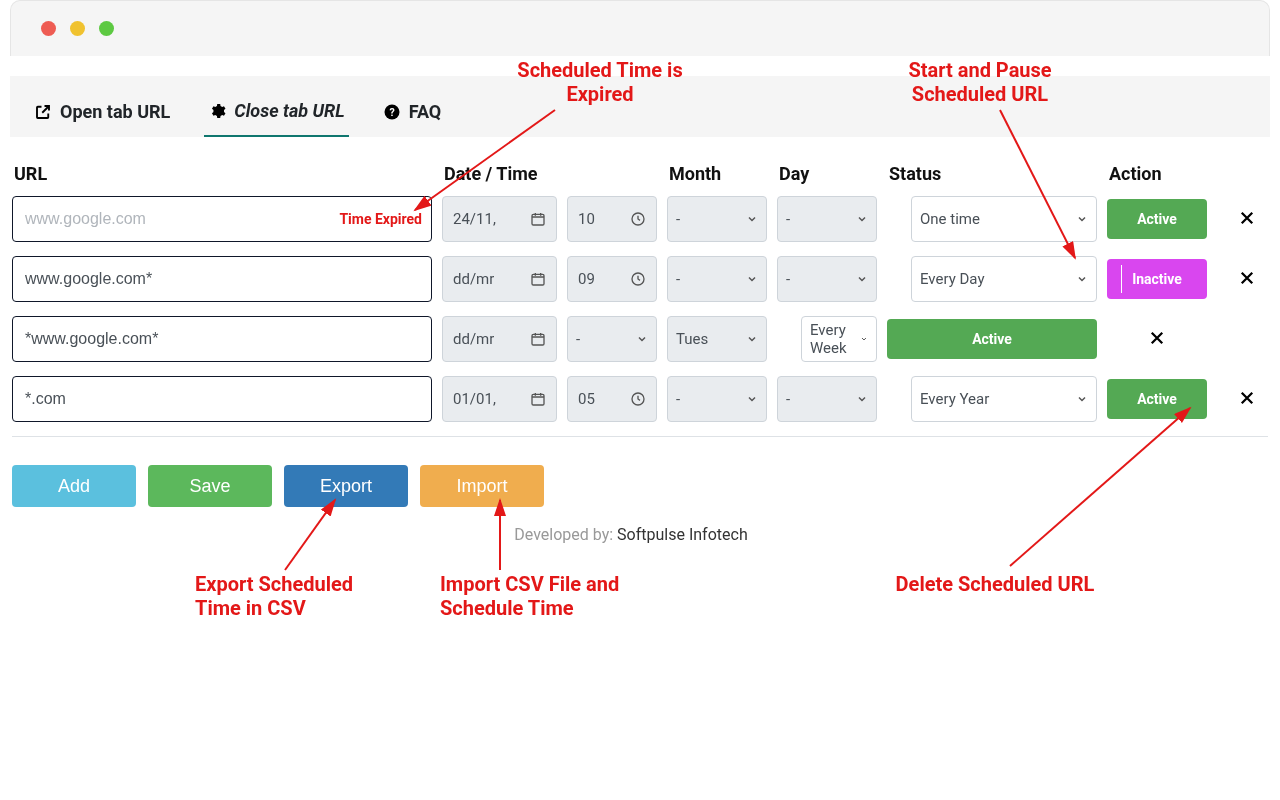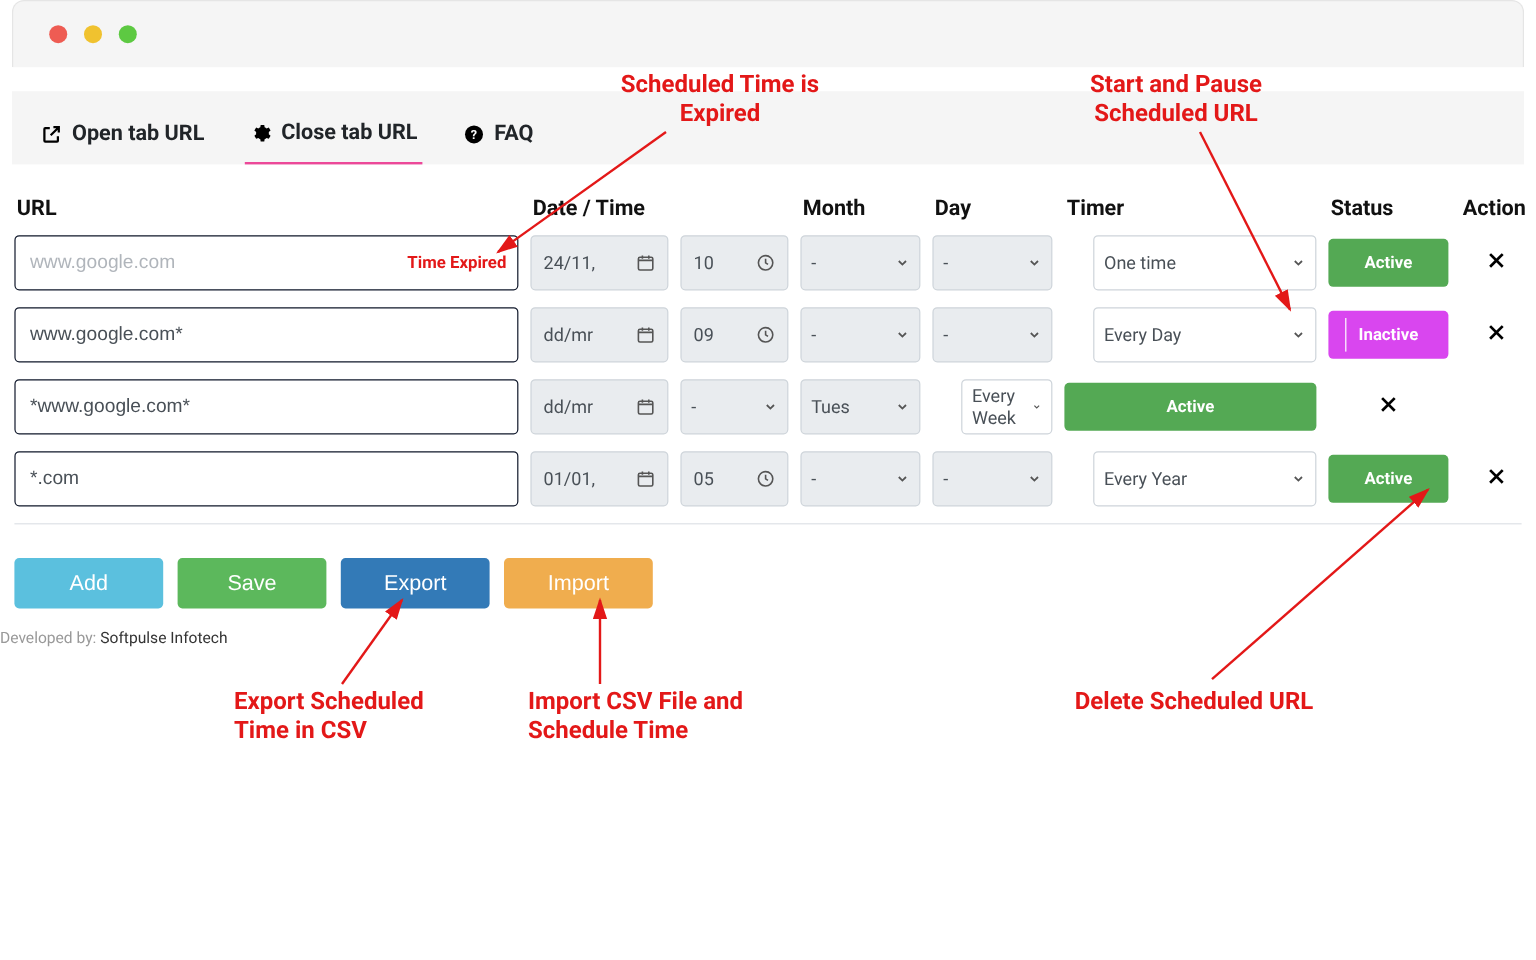--- a/index.html
+++ b/index.html
@@ -8,21 +8,21 @@
   
   .titlebar { background: #f5f5f5; border-radius: 10px 10px 0 0; height: 56px; padding: 20px 30px 0 30px; margin: 0 10px; border: 1px solid #e5e5e5; border-bottom: none; }
   .dot { display: inline-block; width: 15px; height: 15px; border-radius: 50%; margin-right: 10px; }
   .dot.red { background:#ee5c53; }
   .dot.yellow { background:#f0c22f; }
   .dot.green { background:#5dc942; }
 
   
   .tabbar { background:#f5f5f5; padding: 16px 20px 0 20px; margin: 20px 10px 0 10px; display:flex; gap: 30px; align-items:center; }
   .tab { font-weight: 700; font-size: 18px; color:#212529; display:flex; align-items:center; gap:8px; padding: 8px 4px 14px 4px; cursor: pointer; }
-  .tab.active { border-bottom: 2px solid #ec4899; }
+  .tab.active { border-bottom: 2px solid #0f766e; font-style: italic; }
   .tab svg, .tab .glyph { width:18px; height:18px; }
 
   
   .grid { padding: 26px 12px 10px 12px; }
   .headers, .row { display:grid; grid-template-columns: 420px 115px 90px 100px 100px 210px 100px 60px; gap: 0 10px; align-items: center; }
   .headers div { font-weight:700; font-size:18px; color:#111; padding: 0 0 12px 2px; }
   .row { margin-bottom: 14px; }
 
   .url-wrap { position: relative; }
   .url-input { width:100%; height:46px; border:1px solid #0f172a; border-radius:4px; padding: 0 12px; font-size:16px; color:#495057; }
@@ -46,21 +46,21 @@
   .divider { height:1px; background:#dee2e6; margin: 8px 0 18px 0; }
 
   
   .btnrow { padding: 0 12px; display:flex; gap:12px; }
   .btn { border:none; border-radius:4px; color:#fff; font-size:18px; height:42px; width:124px; cursor:pointer; }
   .btn.add { background:#5bc0de; }
   .btn.save { background:#5cb85c; }
   .btn.export { background:#337ab7; }
   .btn.import { background:#f0ad4e; }
 
-  .devby { text-align:left; color:#999; font-size:13px; padding: 18px 18px 0 0; }
+  .devby { text-align:center; color:#999; font-size:16px; padding: 18px 18px 0 0; }
   .devby a { color:#333; text-decoration:none; }
 
   
   .anno { position:absolute; color:#e31818; font-weight:700; font-size:20px; line-height:1.2; pointer-events:none; text-align:center; }
   svg.arrows { position:absolute; top:0; left:0; width:1280px; height:800px; pointer-events:none; }
 
 </style>
 </head>
 <body>
 
@@ -92,21 +92,20 @@
     <span>FAQ</span>
   </div>
 </div>
 
 <div class="grid">
   <div class="headers">
     <div>URL</div>
     <div style="grid-column: span 2;">Date / Time</div>
     <div>Month</div>
     <div>Day</div>
-    <div>Timer</div>
     <div>Status</div>
     <div>Action</div>
   </div>
 
   <div id="rows-container">
       <div class="row">
         <div class="url-wrap"><input class="url-input" placeholder="www.google.com" style=""><span class="expired-tag">Time Expired</span></div>
         <div class="field">
           <span class="val">24/11,</span>
           <svg width="16" height="16" viewBox="0 0 24 24" fill="none" stroke="#555" stroke-width="2">

